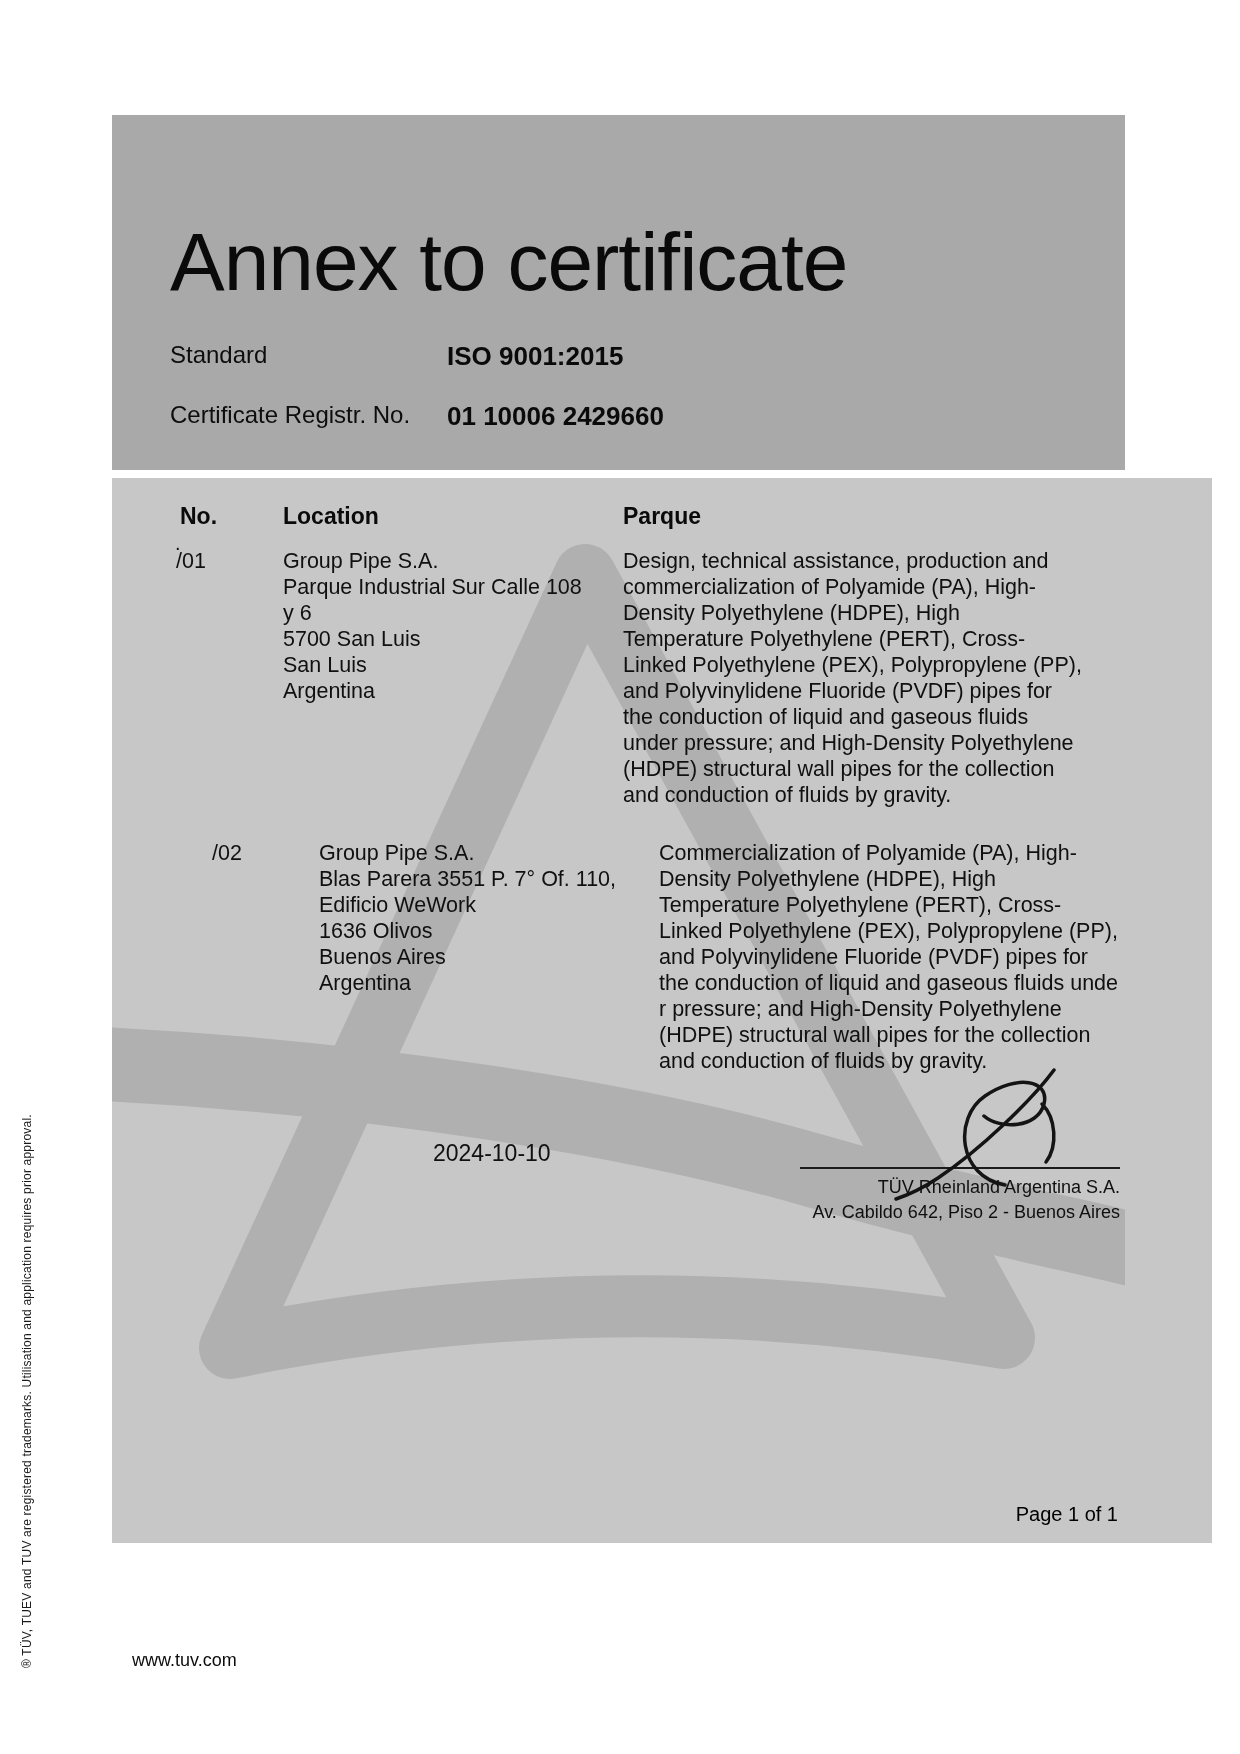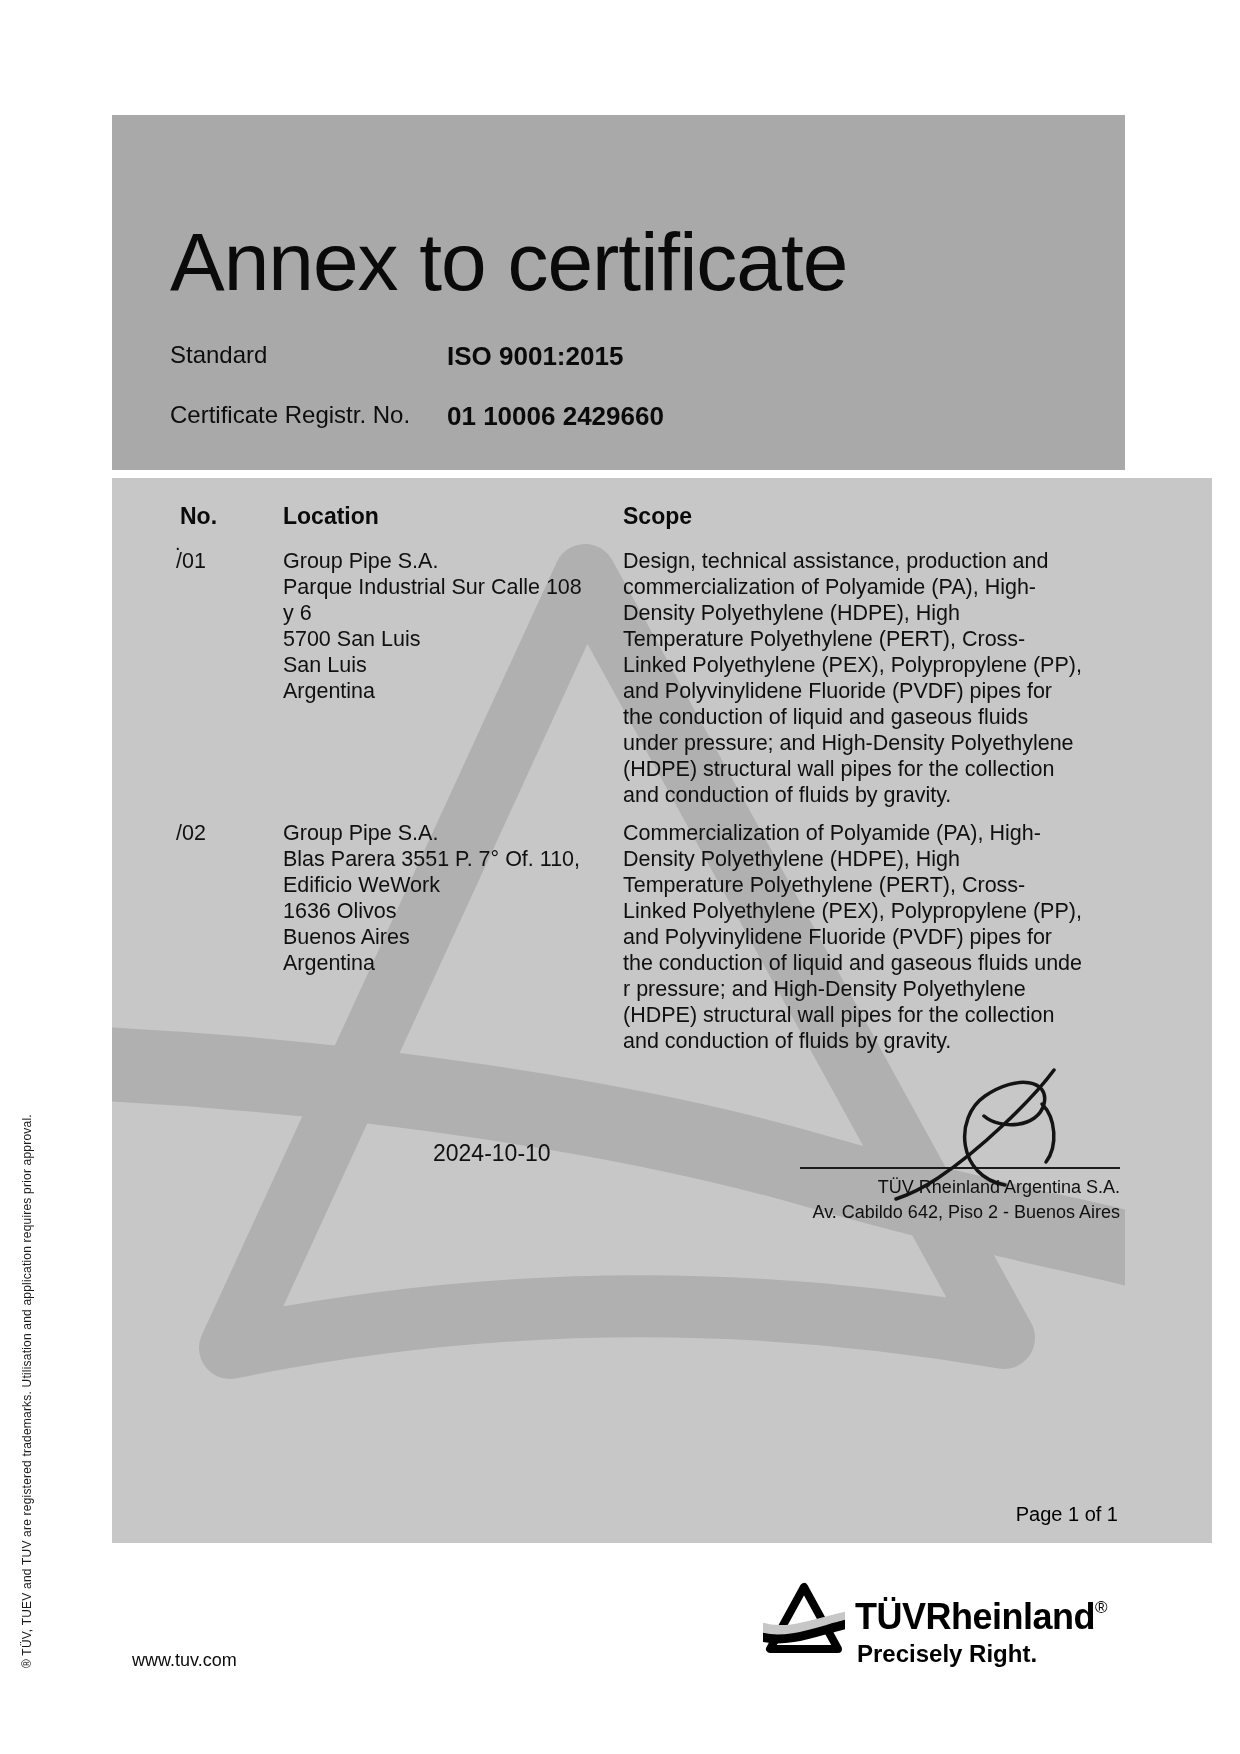--- a/index.html
+++ b/index.html
@@ -79,21 +79,21 @@
 
   .cell {
     position: absolute;
     font-size: 21.5px;
     line-height: 26px;
     color: #101010;
     z-index: 2;
   }
   .stray-dot { left: 63px; top: 52px; font-size: 20px; }
   .r1 { top: 70px; }
-  .r2 { top: 342px; }
+  .r2 { top: 362px; margin-left: 36px; }
   .c-no { left: 64px; }
   .c-loc { left: 171px; width: 340px; }
   .c-scope { left: 511px; width: 500px; }
 
   .issue-date {
     position: absolute;
     left: 321px; top: 662px;
     font-size: 23px;
     color: #101010;
     z-index: 2;
@@ -180,21 +180,21 @@
 
   <div class="content-box">
 
     <svg class="wm-svg" viewBox="0 0 1013 1065" aria-hidden="true">
       <path d="M 473 97 L 118 870 Q 500 792 892 860 Z" fill="none" stroke="#b0b0b0" stroke-width="62" stroke-linejoin="round"></path>
       <path d="M -30 585 C 250 598, 520 640, 700 692 S 1010 765, 1060 782" fill="none" stroke="#b0b0b0" stroke-width="74" stroke-linecap="round"></path>
     </svg>
 
     <span class="col-head ch-no">No.</span>
     <span class="col-head ch-loc">Location</span>
-    <span class="col-head ch-scope">Scope</span>
+    <span class="col-head ch-scope">Parque</span>
 
     <span class="cell stray-dot">.</span>
 
     <div class="cell c-no r1">/01</div>
     <div class="cell c-loc r1 pre">Group Pipe S.A.
 Parque Industrial Sur Calle 108
 y 6
 5700 San Luis
 San Luis
 Argentina</div>
@@ -239,25 +239,14 @@
         <path d="M 942 592 C 920 622, 868 672, 826 700 C 808 712, 793 718, 784 721"></path>
         <path d="M 930 626 C 944 640, 946 668, 934 684"></path>
       </g>
     </svg>
 
     <div class="page-indicator">Page 1 of 1</div>
   </div>
 
   <div class="website">www.tuv.com</div>
 
-  <div class="brand">
-    <svg class="brand-triangle" width="82" height="78" viewBox="0 0 82 78" aria-hidden="true">
-      <path d="M 41 7 L 7 69 L 75 69 Z" fill="none" stroke="#000" stroke-width="8" stroke-linejoin="round"></path>
-      <path d="M -2 49 C 25 57, 52 45, 84 38" fill="none" stroke="#c7c7c7" stroke-width="13"></path>
-      <path d="M -2 57 C 25 64, 55 51, 84 44" fill="none" stroke="#000" stroke-width="9"></path>
-    </svg>
-    <div class="brand-text">
-      <span class="brand-tuv">TÜV</span><span class="brand-rheinland">Rheinland</span><span class="brand-reg">®</span>
-    </div>
-    <div class="brand-tagline">Precisely Right.</div>
-  </div>
 
 </div>
 
 </body></html>

